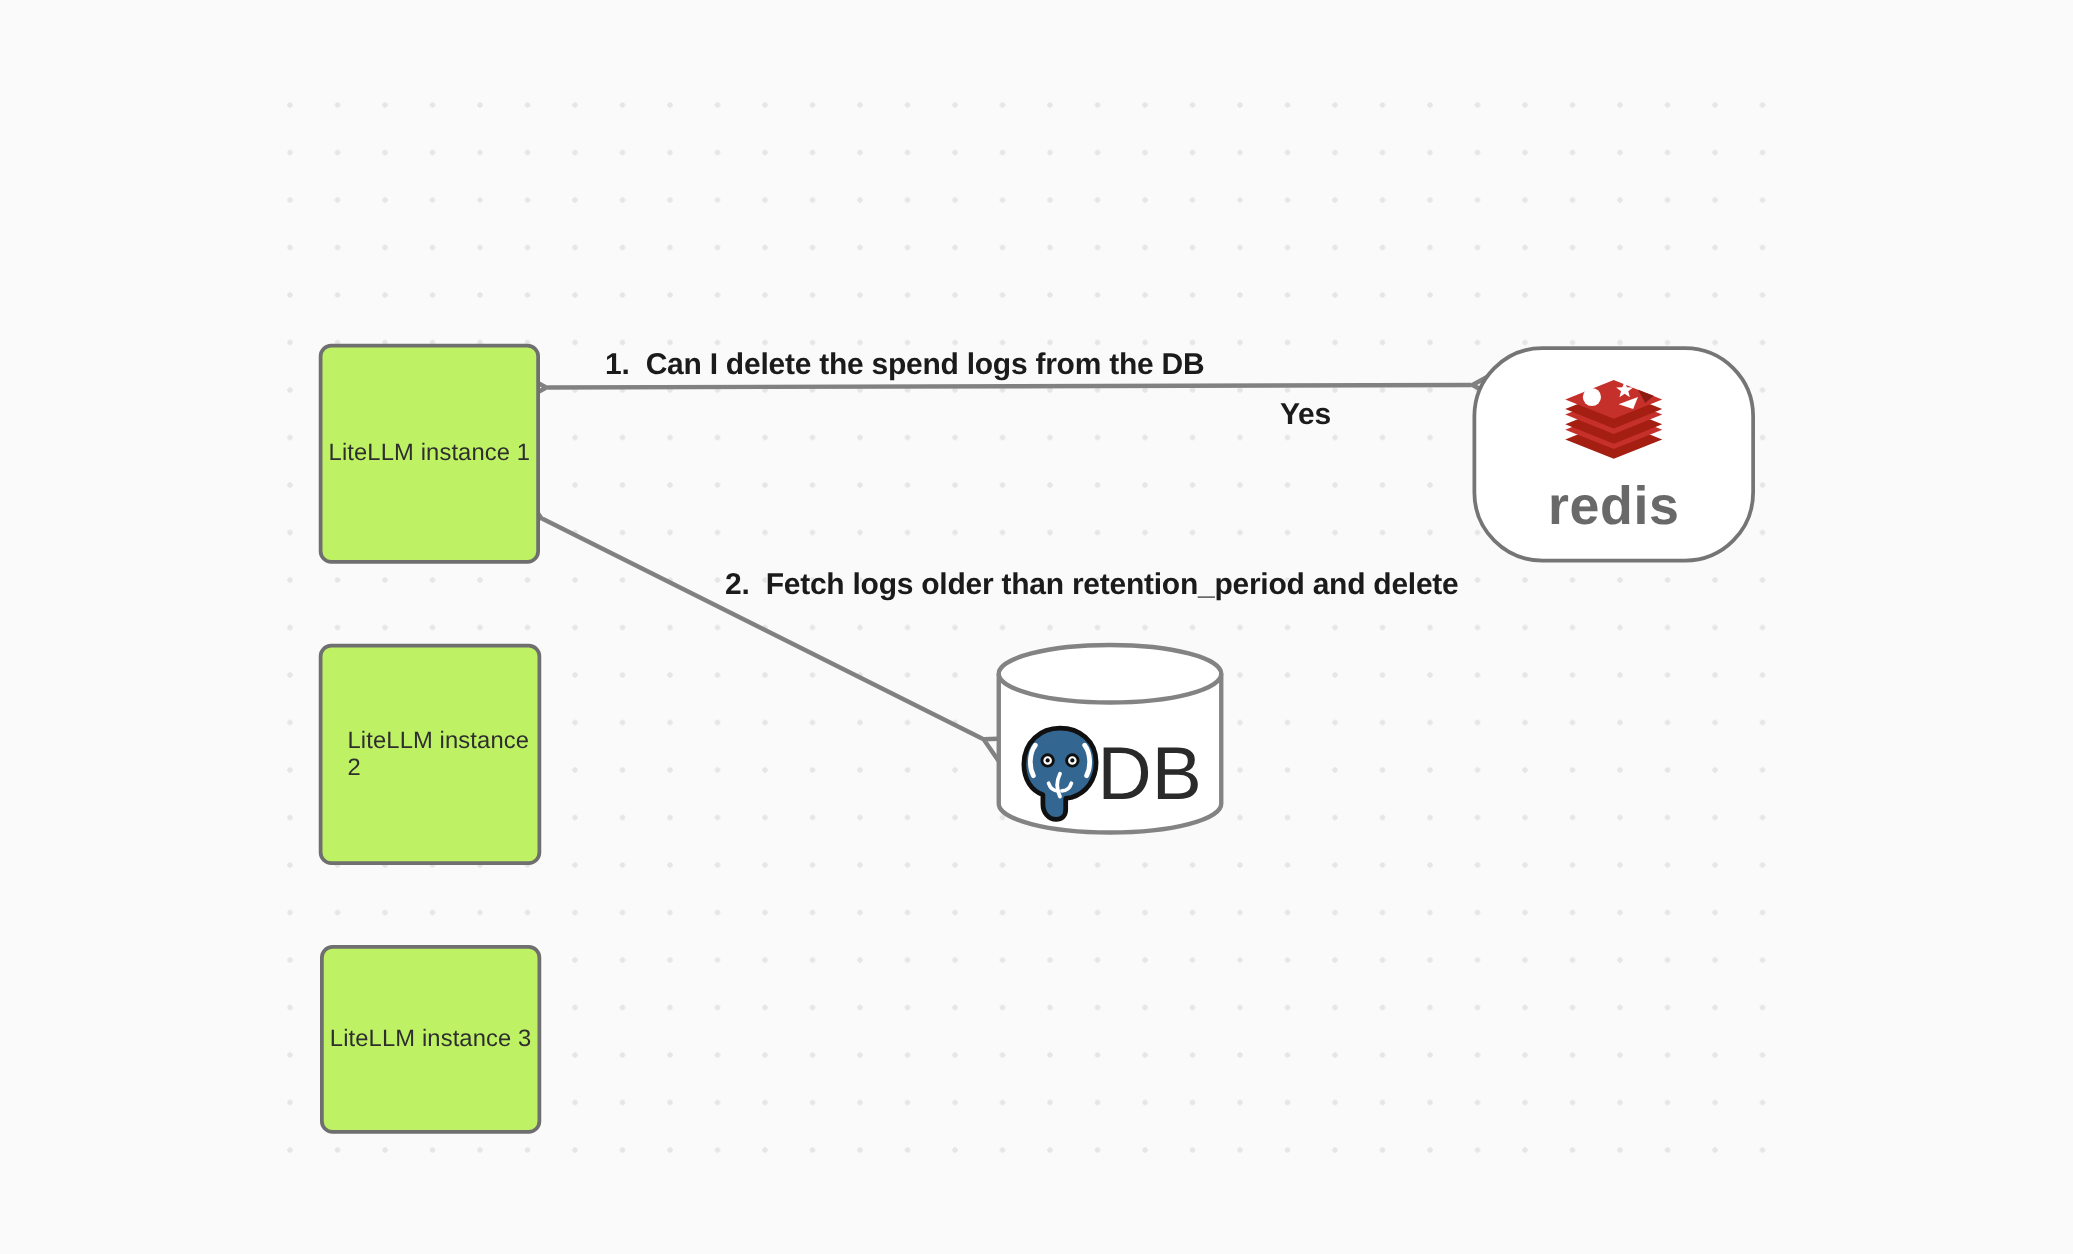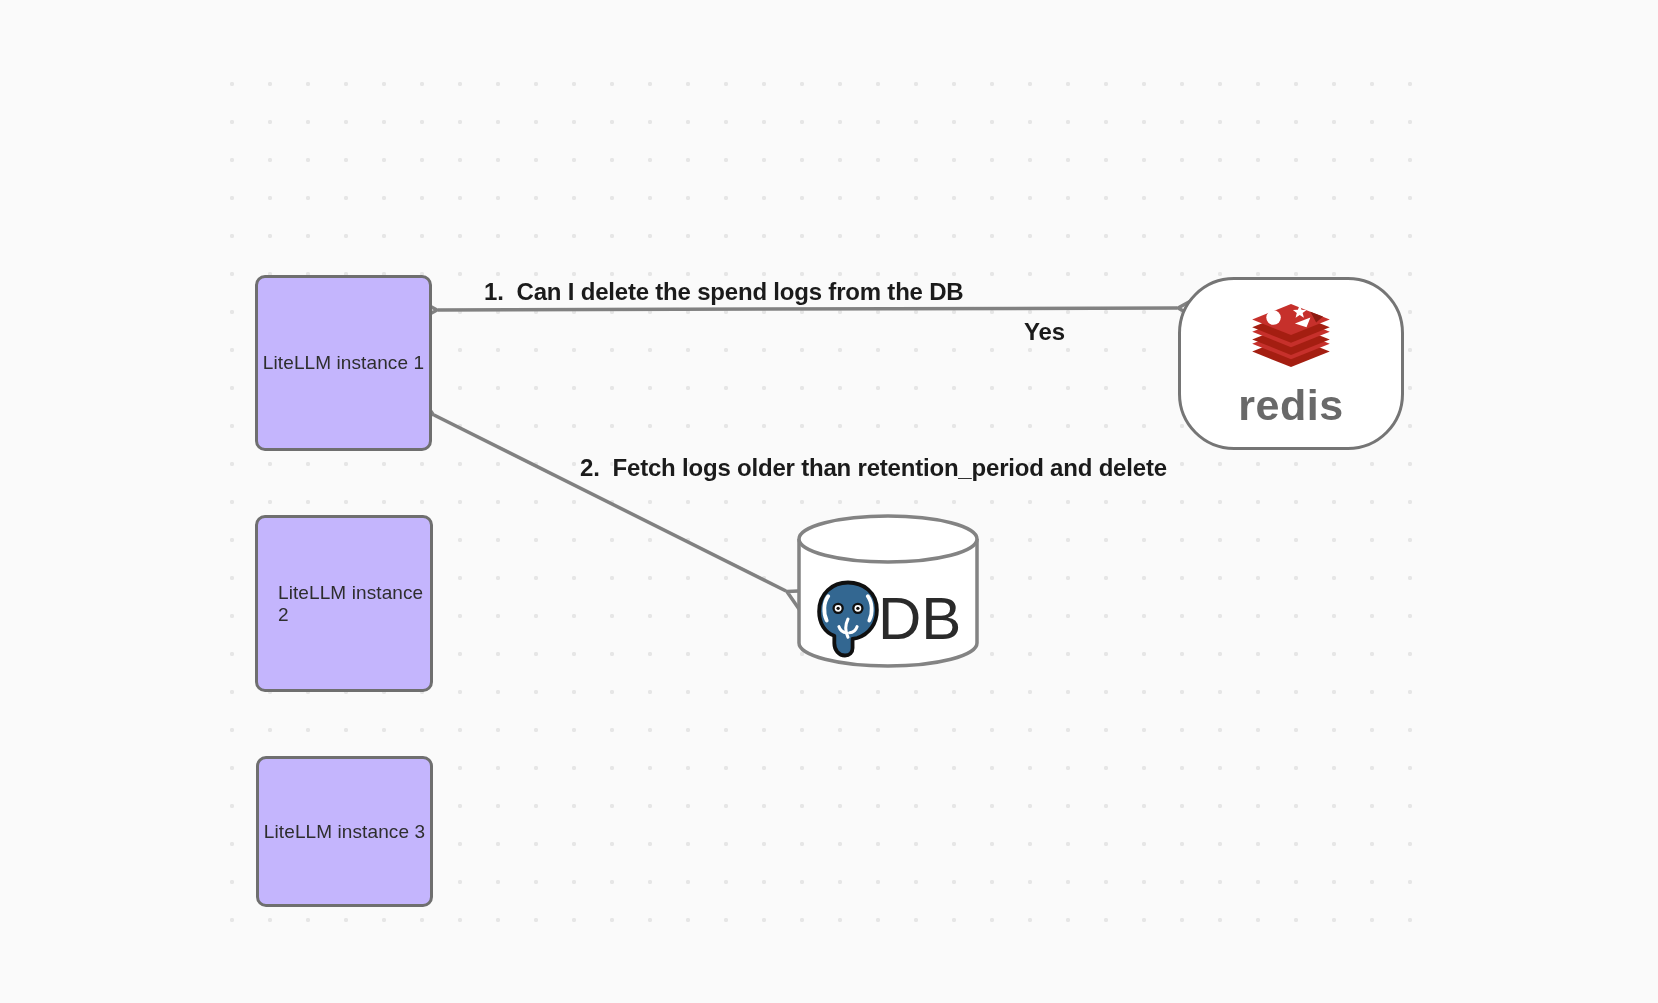--- a/index.html
+++ b/index.html
@@ -23,21 +23,21 @@
     pointer-events: none;
   }
   .edges-layer {
     position: absolute;
     left: 0; top: 0;
     pointer-events: none;
   }
   .node-box {
     position: absolute;
     box-sizing: border-box;
-    background: #c4b5fd;
+    background: #bef264;
     border: 3px solid #6f6f6f;
     border-radius: 10px;
     display: flex;
     align-items: center;
     justify-content: center;
   }
   .node-box span {
     font-size: 19px;
     color: #2e2e2e;
     letter-spacing: 0.1px;

